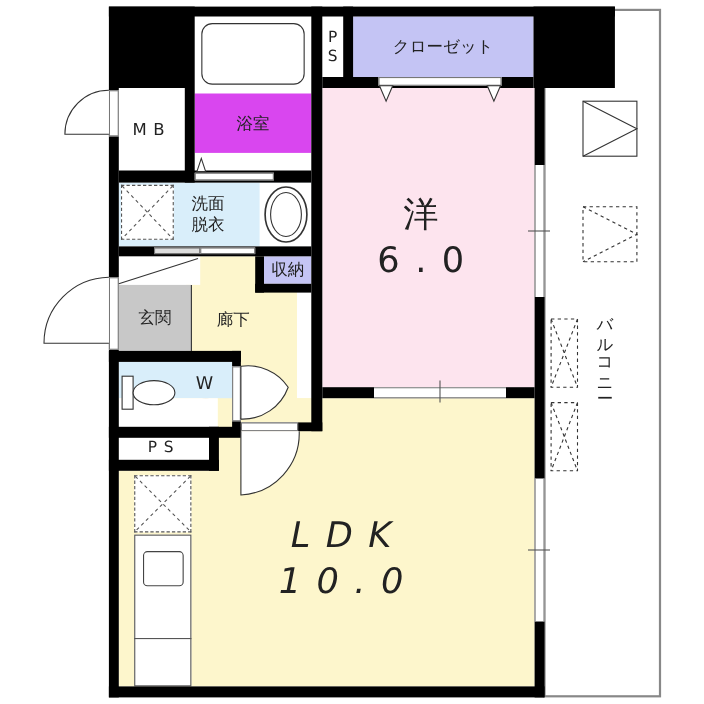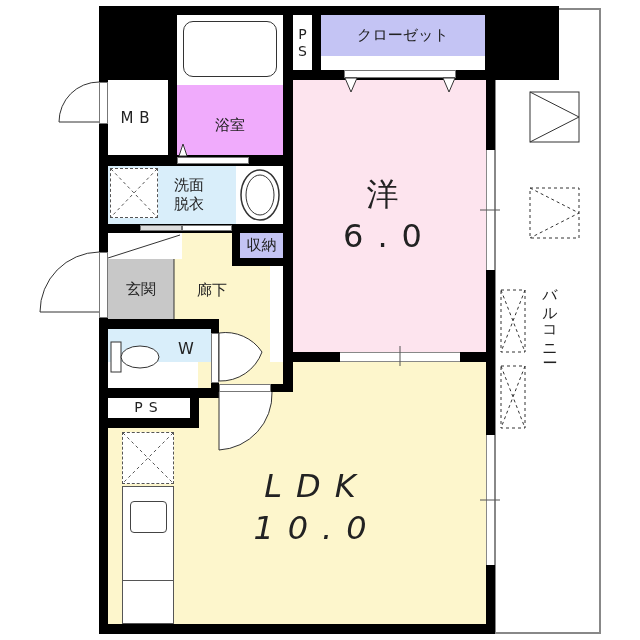--- a/index.html
+++ b/index.html
@@ -13,38 +13,38 @@
   .vert{writing-mode:vertical-rl;font-size:15px;letter-spacing:2px;}
   svg{position:absolute;left:0;top:0;}
 </style>
 </head>
 <body>
 
 <div class="room" style="left:494px;top:8px;width:107px;height:626px;border:2px solid #888;background:#fff;">
   <span class="vert" style="position:absolute;left:44px;top:268px;">バルコニー</span>
 </div>
 
-<div class="room" style="left:321px;top:15px;width:164px;height:41px;background:#c4c4f4;">
+<div class="room" style="left:321px;top:15px;width:164px;height:55px;background:#c4c4f4;">
   <span class="lbl">クローゼット</span>
 </div>
 
 <div class="room" style="left:293px;top:15px;width:19px;height:56px;background:#fff;">
   <span class="lbl" style="font-size:14px;">P
 S</span>
 </div>
 
 <div class="room" style="left:293px;top:80px;width:193px;height:272px;background:#fde4ee;align-items:center;">
   <span class="big" style="display:block;"><span>洋</span>
 <span>6.0</span></span>
 </div>
 
 <div class="room" style="left:177px;top:15px;width:106px;height:70px;background:#fff;">
   <div class="abs" style="left:6px;top:6px;width:94px;height:56px;border:1.5px solid #333;border-radius:10px;"></div>
 </div>
-<div class="room" style="left:177px;top:85px;width:106px;height:80px;background:#f0abfc;">
+<div class="room" style="left:177px;top:85px;width:106px;height:54px;background:#d946ef;">
   <span class="lbl">浴室</span>
 </div>
 
 <div class="room" style="left:108px;top:80px;width:60px;height:76px;background:#fff;">
   <span class="lbl wide">MB</span>
 </div>
 
 <div class="room" style="left:108px;top:166px;width:175px;height:58px;background:#d9eefa;">
   <span class="lbl" style="margin-right:13px;">洗面
 脱衣</span>

